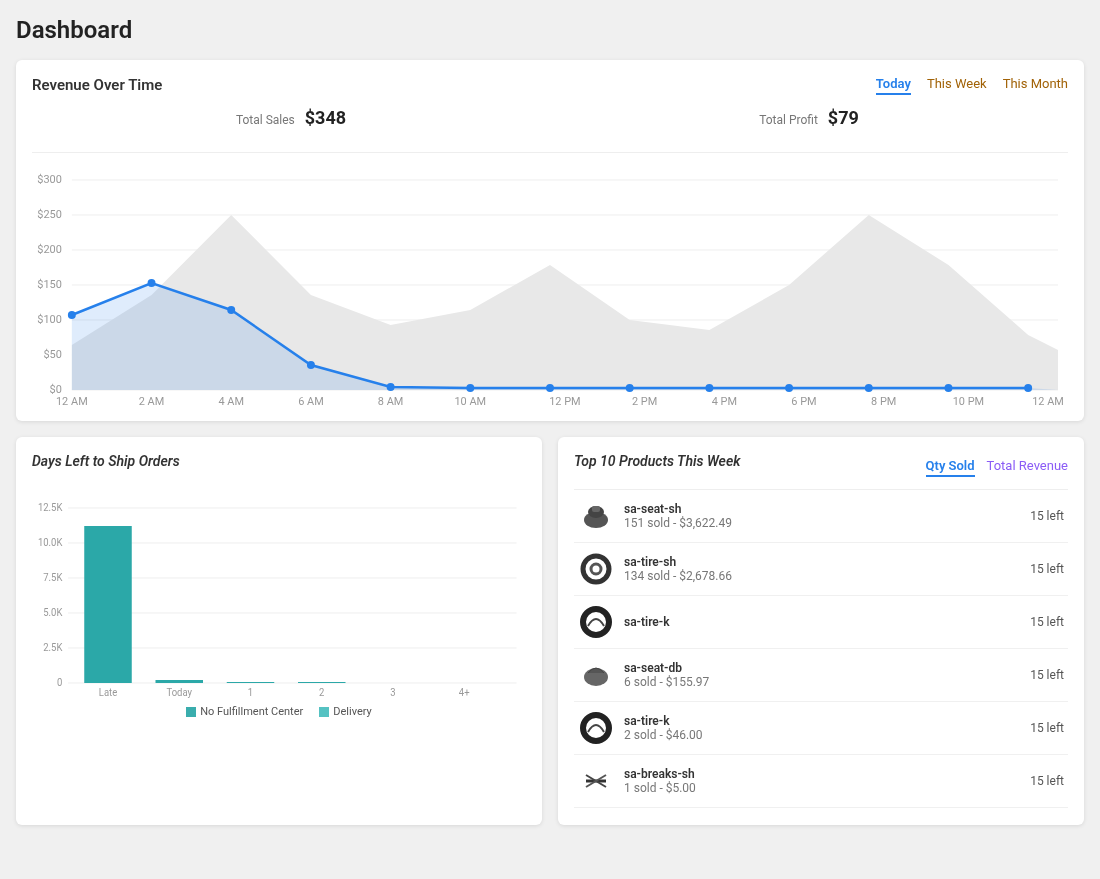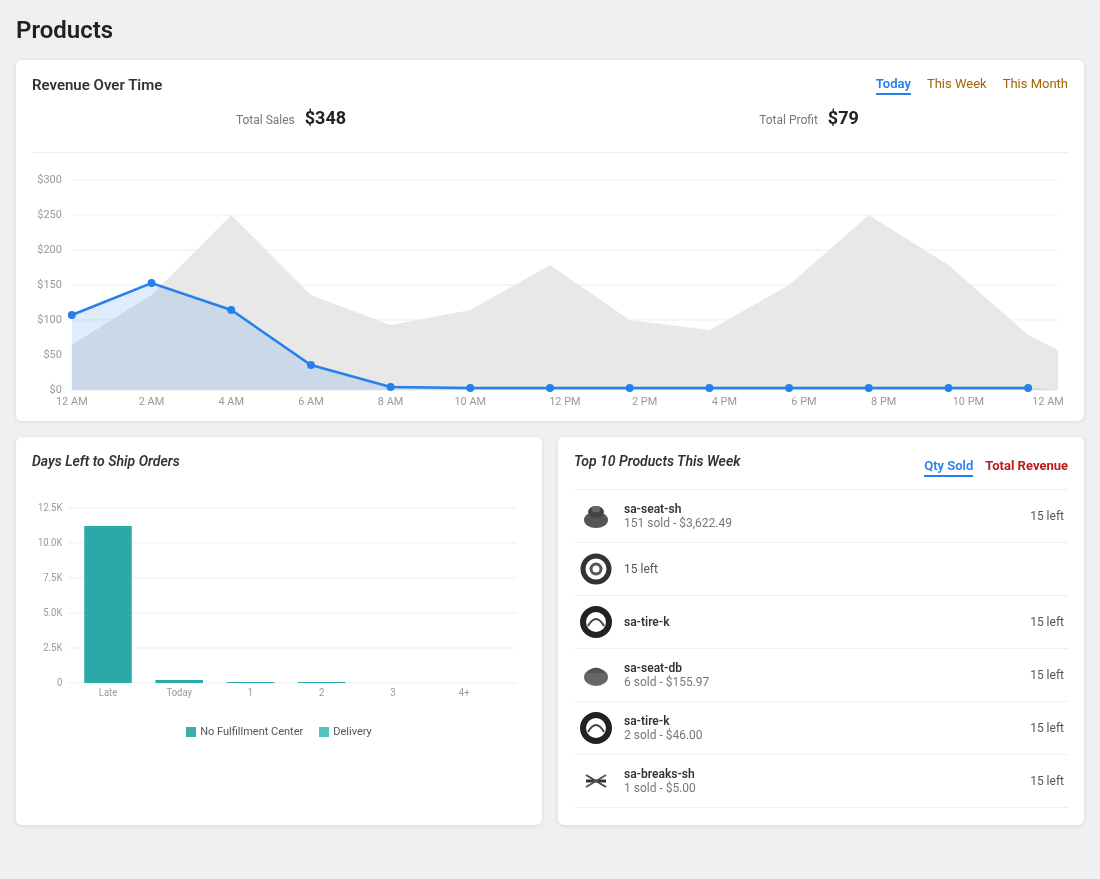--- a/index.html
+++ b/index.html
@@ -102,22 +102,22 @@
       align-items: center;
       margin-bottom: 8px;
     }
     .product-tabs {
       display: flex;
       gap: 12px;
     }
     .product-tab {
       font-size: 13px;
       cursor: pointer;
-      color: #b91c1c;
-      font-weight: 700;
+      color: #8b5cf6;
+      font-weight: 400;
     }
     .product-tab.active {
       color: #2680eb;
       border-bottom: 2px solid #2680eb;
       padding-bottom: 2px;
       font-weight: 600;
       margin-left: 8px;
     }
     .product-list {
       max-height: 320px;
@@ -163,21 +163,21 @@
       height: 220px;
       position: relative;
     }
     svg.bar-svg {
       width: 100%;
       height: 100%;
     }
     .legend-row {
       display: flex;
       gap: 16px;
-      margin-top: 24px;
+      margin-top: 4px;
       font-size: 11px;
       color: #555;
       justify-content: center;
     }
     .legend-item {
       display: flex;
       align-items: center;
       gap: 4px;
     }
     .legend-box {
@@ -185,21 +185,21 @@
       height: 10px;
     }
     
     .product-list::-webkit-scrollbar { width: 8px; }
     .product-list::-webkit-scrollbar-track { background: #f5f5f5; }
     .product-list::-webkit-scrollbar-thumb { background: #ccc; border-radius: 4px; }
   </style>
 </head>
 <body>
 
-<h1>Products</h1>
+<h1>Dashboard</h1>
 
 <div class="card revenue-card">
   <div class="revenue-header">
     <span class="revenue-title">Revenue Over Time</span>
     <div class="time-tabs">
       <span class="time-tab active">Today</span>
       <span class="time-tab">This Week</span>
       <span class="time-tab">This Month</span>
     </div>
   </div>
@@ -350,20 +350,24 @@
         <div class="product-stock">15 left</div>
       </div>
 
       <div class="product-item">
         <div class="product-img">
           <svg width="32" height="32" viewBox="0 0 32 32">
               <circle cx="16" cy="16" r="13" fill="none" stroke="#333" stroke-width="5"></circle>
               <circle cx="16" cy="16" r="5" fill="none" stroke="#555" stroke-width="3"></circle>
             </svg>
         </div>
+        <div class="product-info">
+          <div class="product-name">sa-tire-sh</div>
+          <div class="product-detail">134 sold - $2,678.66</div>
+        </div>
         <div class="product-stock">15 left</div>
       </div>
 
       <div class="product-item">
         <div class="product-img">
           <svg width="32" height="32" viewBox="0 0 32 32">
               <circle cx="16" cy="16" r="13" fill="none" stroke="#222" stroke-width="6"></circle>
               <path d="M8 20 Q16 6 24 20" fill="none" stroke="#444" stroke-width="2"></path>
             </svg>
         </div>

